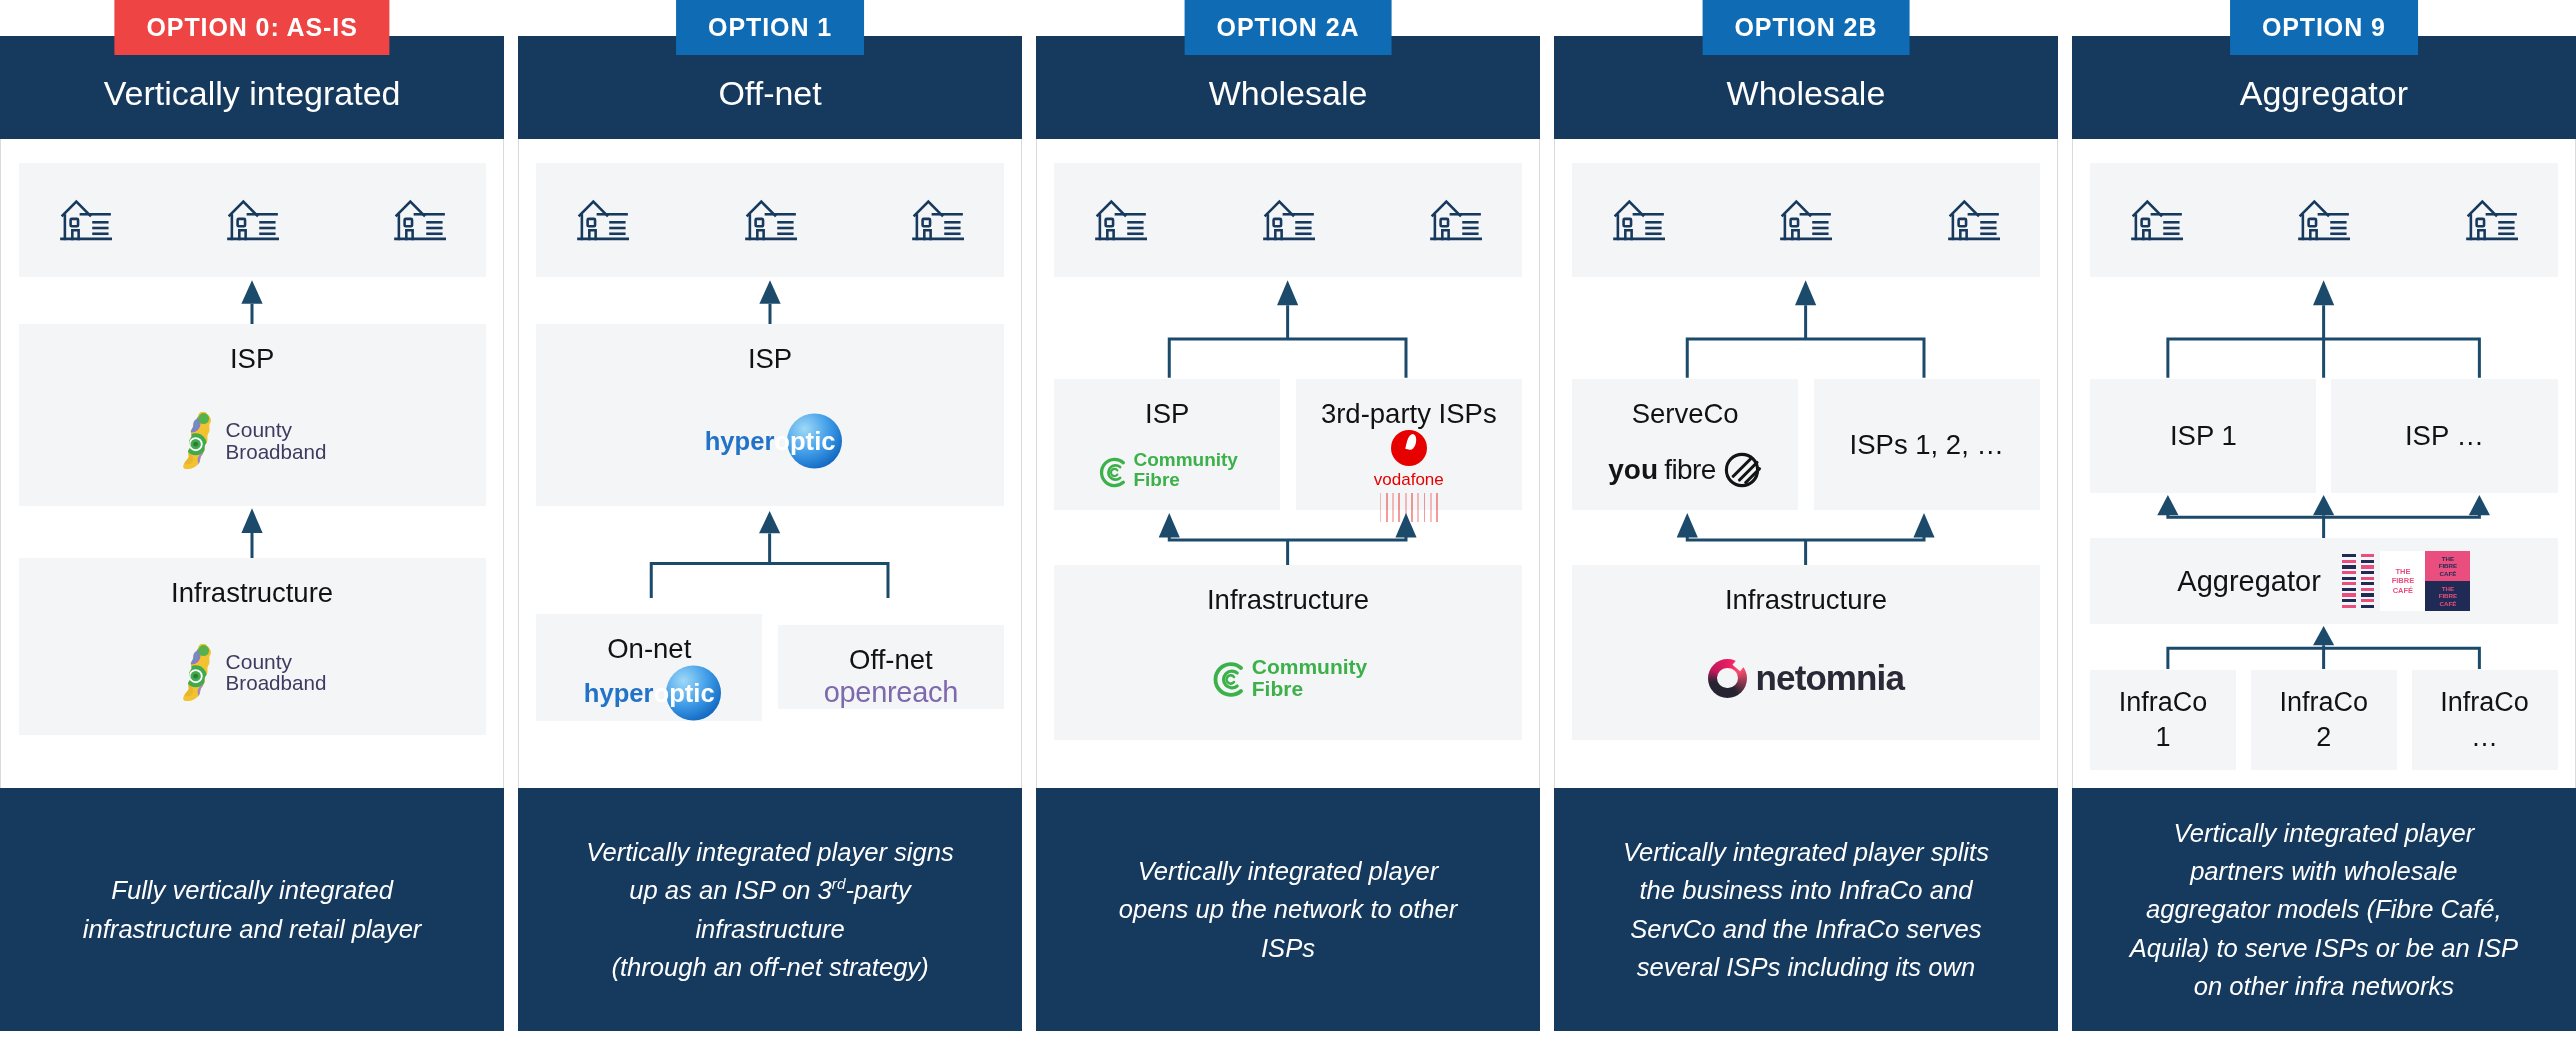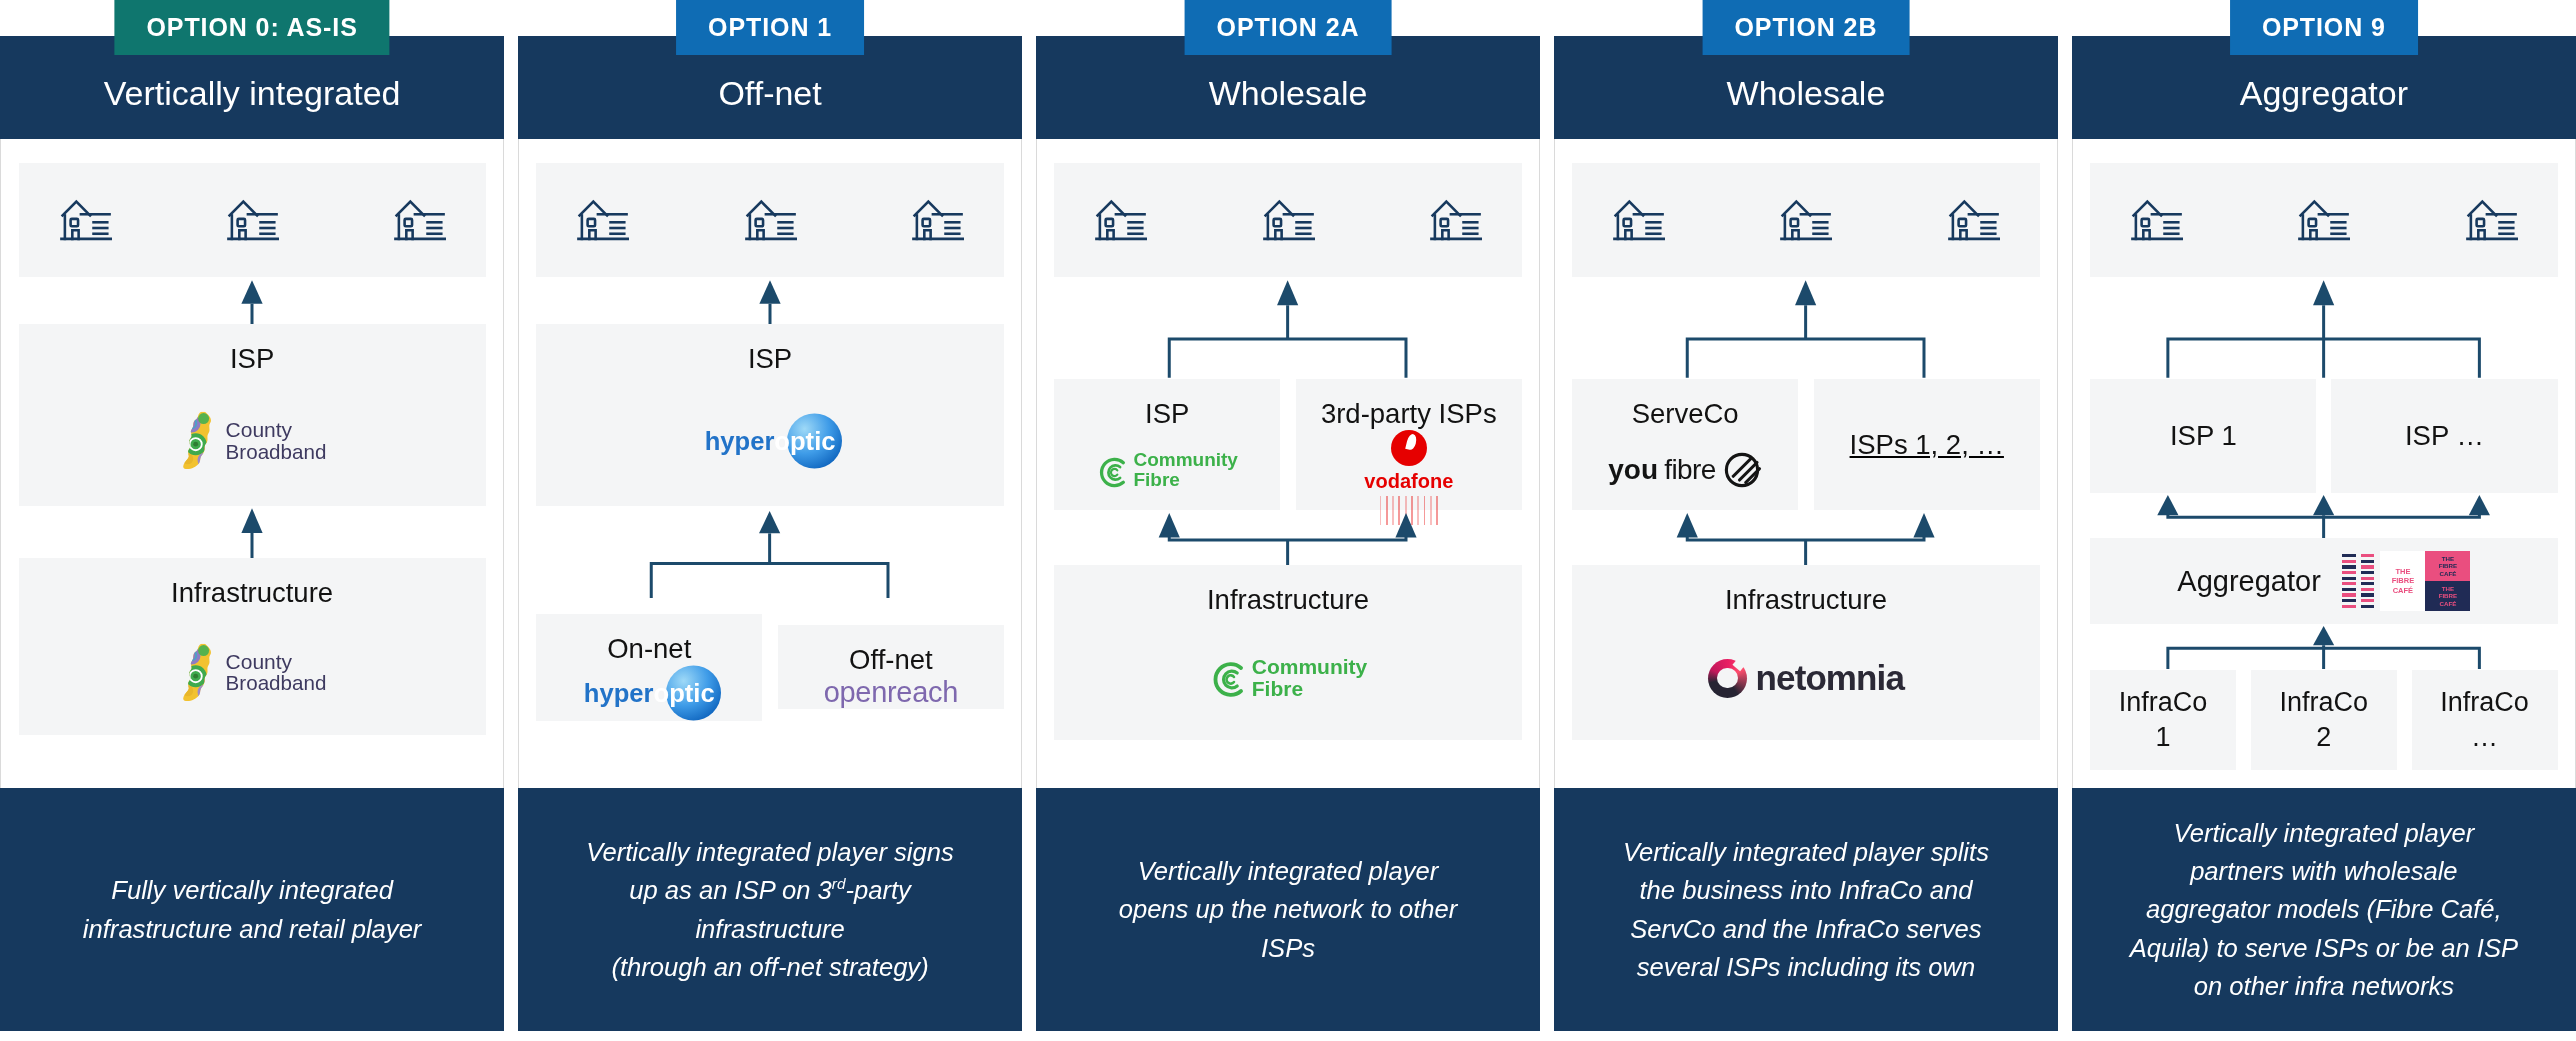--- a/index.html
+++ b/index.html
@@ -4,21 +4,21 @@
 <style>
   html,body{margin:0;padding:0;background:#fff;}
   .stage{position:relative;width:2576px;height:1042px;background:#fff;overflow:hidden;
          font-family:"Liberation Sans",sans-serif;display:flex;gap:13.7px;}
   .col{flex:1;position:relative;}
 
   
   .badge{position:absolute;top:0;left:50%;transform:translateX(-50%);z-index:3;
          height:55px;line-height:55px;padding:0 32px;color:#fff;font-size:25px;
          font-weight:600;letter-spacing:0.9px;white-space:nowrap;text-align:center;}
-  .badge.orange{background:#0f766e;}
+  .badge.orange{background:#ef4444;}
   .badge.blue{background:#0F6CB4;}
 
   
   .hdr{position:absolute;top:36px;left:0;right:0;height:104px;background:#16395E;
        color:#fff;display:flex;align-items:center;justify-content:center;
        font-size:34px;font-weight:400;padding-top:11.2px;box-sizing:border-box;}
 
   
   .content{position:absolute;top:139px;left:0;right:0;height:649px;background:#fff;
            border-left:0.6px solid #DADADA;border-right:0.6px solid #DADADA;box-sizing:border-box;}
@@ -64,21 +64,21 @@
   .cf svg{width:41px;height:41px;}
   .cf .t{text-align:left;line-height:1.05;color:#3CB14A;font-weight:700;font-size:21px;}
   .cf .t span{display:block;}
   .cf.small svg{width:35px;height:35px;}
   .cf.small .t{font-size:19px;}
 
   .vf{display:flex;flex-direction:column;align-items:center;gap:3.7px;}
   .vf .ring{width:36px;height:36px;border-radius:50%;background:#E60000;position:relative;}
   .vf .ring::after{content:"";position:absolute;left:16px;top:4.4px;width:9.4px;height:16px;background:#fff;
                    border-radius:50% 50% 50% 0 / 55% 55% 45% 45%;transform:rotate(14deg);}
-  .vf .word{color:#E60000;font-size:20px;font-weight:700;}
+  .vf .word{color:#E60000;font-size:17px;font-weight:400;}
   .vf .fringe{display:flex;gap:4.4px;height:29px;align-items:flex-start;}
   .vf .fringe i{width:1.9px;height:100%;background:#E60000;opacity:.4;}
   .vf .fringe i:nth-child(odd){opacity:.25;}
 
   .yf{display:flex;align-items:center;gap:6.2px;color:#141414;}
   .yf .you{font-size:28px;font-weight:800;}
   .yf .fib{font-size:28px;font-weight:300;letter-spacing:-0.6px;}
   .yf svg{width:40px;height:40px;}
 
   .nt{display:flex;align-items:center;gap:8.7px;}
@@ -121,21 +121,21 @@
 
   .row3-isp{position:absolute;top:240px;left:17.5px;right:17.5px;height:114px;display:flex;gap:15px;}
   .row3-isp .gbox{flex:1;display:flex;align-items:center;justify-content:center;}
   .connF{top:356px;height:43px;}
   .box-agg{position:absolute;top:399px;left:17.5px;right:17.5px;height:86px;display:flex;align-items:center;justify-content:center;gap:21px;}
   .connG{top:487px;height:43px;}
   .row3-infra{position:absolute;top:531px;left:17.5px;right:17.5px;height:100px;display:flex;gap:15px;}
   .row3-infra .gbox{flex:1;display:flex;align-items:center;justify-content:center;}
   .mlabel{font-size:27px;color:#121212;text-align:center;white-space:pre-line;line-height:1.3;}
 
-  .centerlabel{display:flex;align-items:center;justify-content:center;height:100%;text-decoration:underline;}
+  .centerlabel{display:flex;align-items:center;justify-content:center;height:100%;}
 </style>
 </head>
 <body>
 
 <svg width="0" height="0" style="position:absolute">
   <defs>
     <symbol id="houseic" viewBox="0 0 96 80">
       <g fill="none" stroke="#17395E" stroke-width="4.5" stroke-linecap="square">
         <path d="M8,32 L32,8 L56,32"></path>
         <path d="M40,30 H90"></path>

